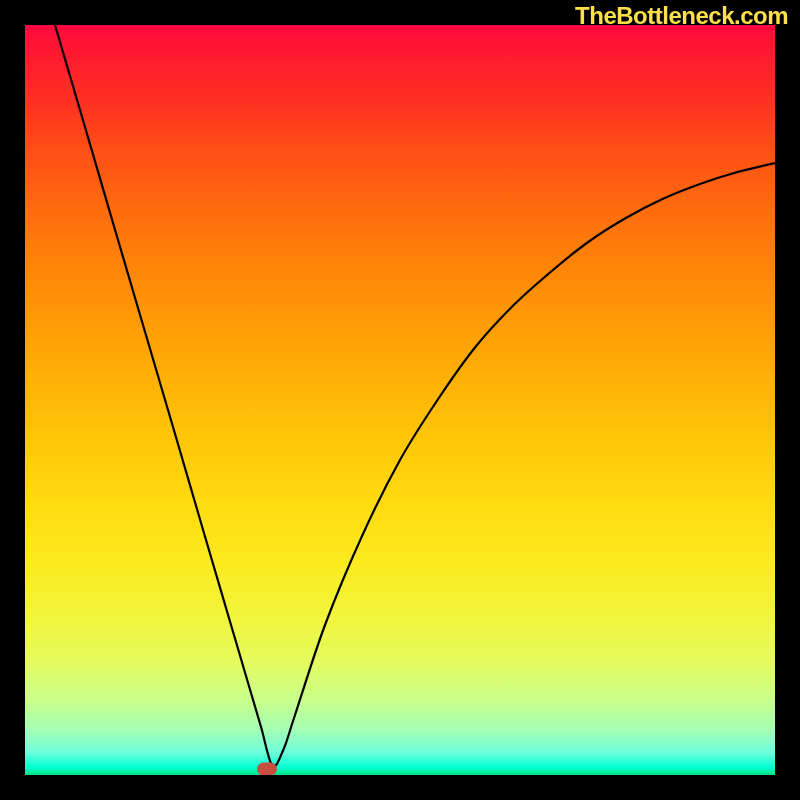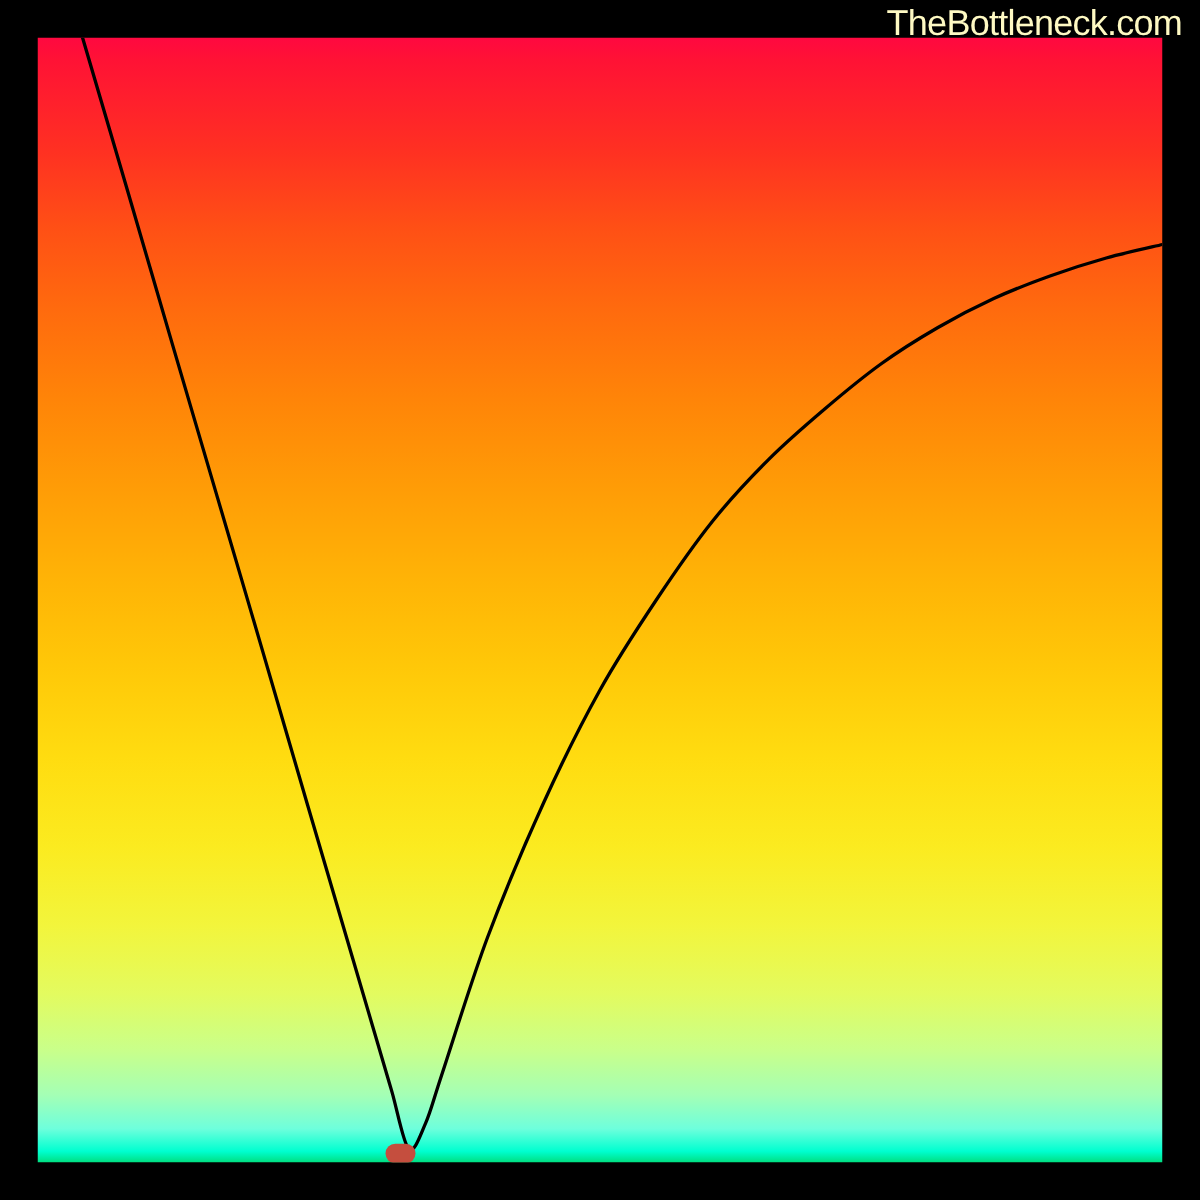--- a/index.html
+++ b/index.html
@@ -8,23 +8,23 @@
     width: 800px;
     height: 800px;
     background: #000;
     font-family: Arial, Helvetica, sans-serif;
     position: relative;
   }
   .watermark {
     position: absolute;
     top: 2px;
     right: 12px;
-    color: #fef9c3;
+    color: #fde047;
     font-size: 24px;
-    font-weight: normal;
+    font-weight: bold;
     z-index: 10;
     letter-spacing: -0.5px;
     text-align: center;
   }
   .plot-area {
     position: absolute;
     top: 25px;
     left: 25px;
     width: 750px;
     height: 750px;

